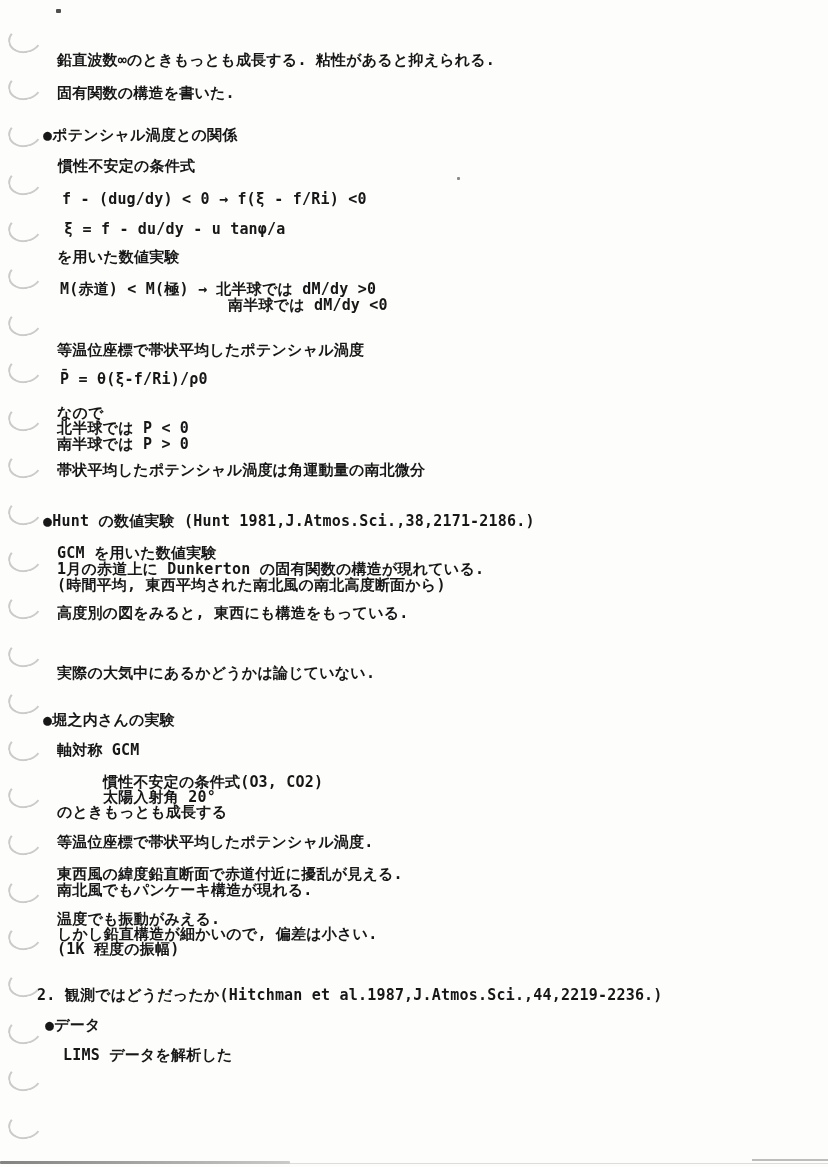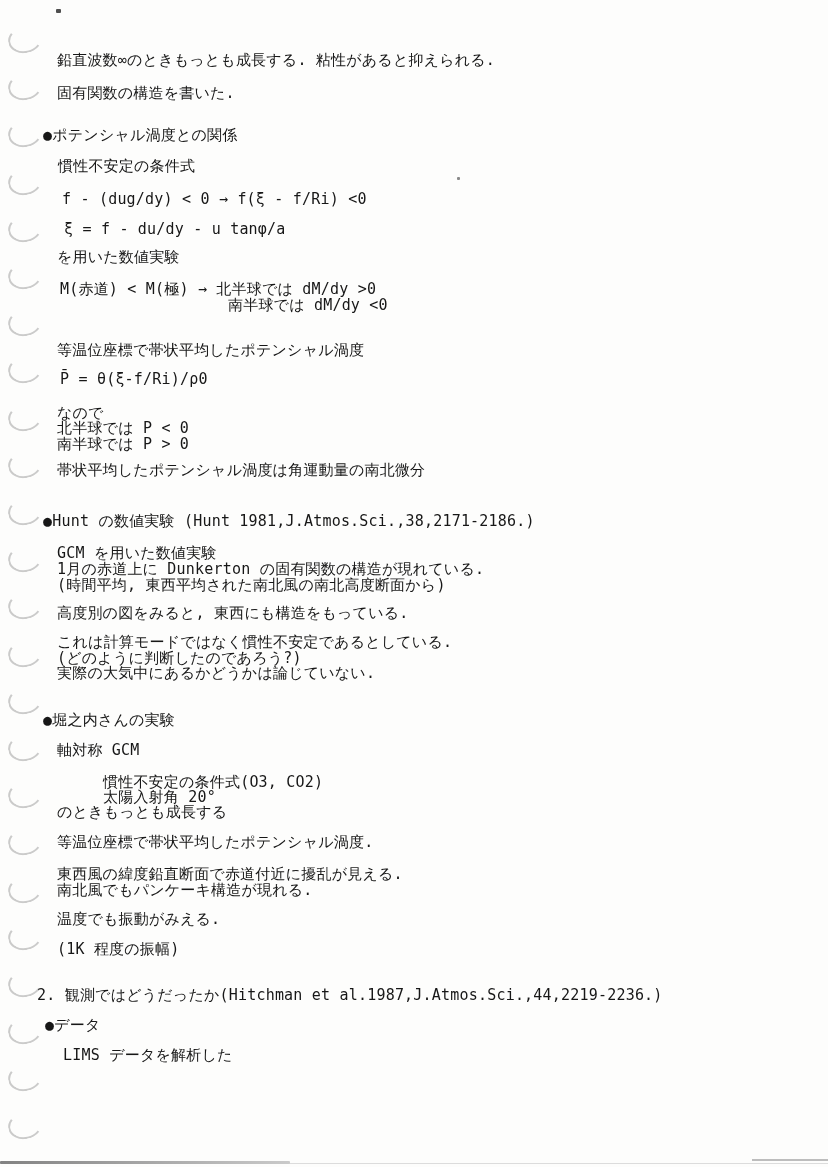--- a/index.html
+++ b/index.html
@@ -7,21 +7,21 @@
     width:828px;height:1167px;position:relative;overflow:hidden;
     background:#fdfdfc;
     font-family:"DejaVu Sans Mono","DejaVu Sans","Liberation Sans",sans-serif;
   }
   .page{position:absolute;inset:0;}
   .ln{
     position:absolute;
     white-space:pre;
     font-size:15px;
     line-height:16px;
-    font-weight:400;
+    font-weight:700;
     color:#171717;
     letter-spacing:0.2px;
   }
   .heading{letter-spacing:0.2px;}
   
   .bmark{
     position:absolute;left:8px;width:30px;height:23px;
     border:2px solid #b6b6b6;border-radius:50%;
     border-top-color:transparent;border-right-color:transparent;
     transform:rotate(-12deg);
@@ -86,30 +86,29 @@
   <div class="ln" style="top:371px;left:60px">P̄ = θ(ξ-f/Ri)/ρ0</div>
   <div class="ln" style="top:405px;left:57px">なので</div>
   <div class="ln" style="top:420px;left:57px">北半球では P &lt; 0</div>
   <div class="ln" style="top:436px;left:57px">南半球では P &gt; 0</div>
   <div class="ln" style="top:462px;left:57px">帯状平均したポテンシャル渦度は角運動量の南北微分</div>
   <div class="ln heading" style="top:513px;left:43px">●Hunt の数値実験 (Hunt 1981,J.Atmos.Sci.,38,2171-2186.)</div>
   <div class="ln" style="top:545px;left:57px">GCM を用いた数値実験</div>
   <div class="ln" style="top:561px;left:57px">1月の赤道上に Dunkerton の固有関数の構造が現れている.</div>
   <div class="ln" style="top:577px;left:57px">(時間平均, 東西平均された南北風の南北高度断面から)</div>
   <div class="ln" style="top:605px;left:57px">高度別の図をみると, 東西にも構造をもっている.</div>
-  <div class="ln" style="top:634px;left:57px">これは計算モードではなく慣性不安定であるとしている.</div>
-  <div class="ln" style="top:650px;left:57px">(どのように判断したのであろう?)</div>
   <div class="ln" style="top:665px;left:57px">実際の大気中にあるかどうかは論じていない.</div>
   <div class="ln heading" style="top:712px;left:43px">●堀之内さんの実験</div>
   <div class="ln" style="top:742px;left:57px">軸対称 GCM</div>
   <div class="ln" style="top:774px;left:103px">慣性不安定の条件式(O3, CO2)</div>
   <div class="ln" style="top:789px;left:103px">太陽入射角 20°</div>
   <div class="ln" style="top:804px;left:57px">のときもっとも成長する</div>
   <div class="ln" style="top:834px;left:57px">等温位座標で帯状平均したポテンシャル渦度.</div>
   <div class="ln" style="top:882px;left:57px">南北風でもパンケーキ構造が現れる.</div>
   <div class="ln" style="top:866px;left:57px">東西風の緯度鉛直断面で赤道付近に擾乱が見える.</div>
   <div class="ln" style="top:911px;left:57px">温度でも振動がみえる.</div>
+  <div class="ln" style="top:926px;left:57px">しかし鉛直構造が細かいので, 偏差は小さい.</div>
   <div class="ln" style="top:941px;left:57px">(1K 程度の振幅)</div>
   <div class="ln" style="top:987px;left:37px">2. 観測ではどうだったか(Hitchman et al.1987,J.Atmos.Sci.,44,2219-2236.)</div>
   <div class="ln heading" style="top:1017px;left:45px">●データ</div>
   <div class="ln" style="top:1047px;left:63px">LIMS データを解析した</div>
 
 </div>
 
 </body></html>

